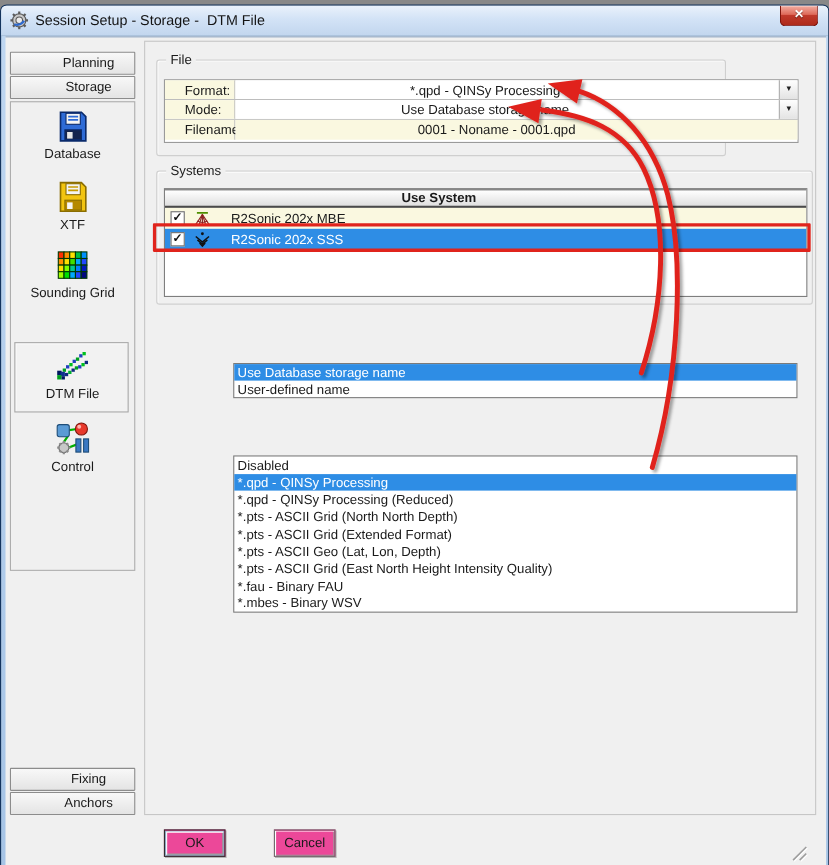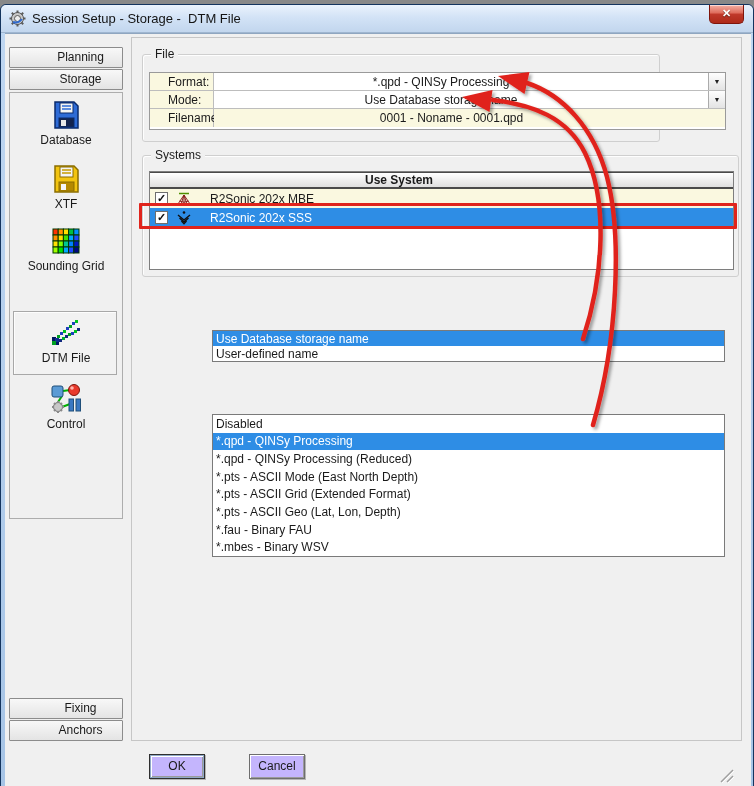--- a/index.html
+++ b/index.html
@@ -102,21 +102,21 @@
     position:absolute; left:80px; width:513px; background:#fff;
     border:1px solid #7A7A7A; display:flex; flex-direction:column; z-index:5;
   }
   .droplist .item { flex:1; padding-left:3px; display:flex; align-items:center; cursor:default; }
   .droplist .item.selected { background:#2E8DE5; color:#fff; }
   .mode-list { top:292px; height:32px; }
   .format-list { top:376px; height:143px; }
   
   .push-btn {
     position:absolute; top:720px; height:25px;
-    background:#c4b5fd; border:1px solid #6E6E6E;
+    background:#ec4899; border:1px solid #6E6E6E;
     box-shadow:inset 1px 1px 0 #FFFFFF, inset -1px -1px 0 #9B9B9B, 1px 1px 0 #B5B5B5;
     text-align:center; line-height:23px; cursor:default;
   }
   .ok { left:144px; width:56px; border:1px solid #2F2F2F; box-shadow:inset 0 0 0 1px #8FA8C6, inset 2px 2px 0 #FFFFFF, inset -2px -2px 0 #9B9B9B, 1px 1px 0 #B5B5B5; }
   .cancel { left:244px; width:56px; }
   .arrows-svg { position:absolute; left:0; top:0; z-index:50; pointer-events:none; }
   .grip { position:absolute; left:710px; top:730px; }
 </style>
 </head>
 <body>
@@ -339,23 +339,24 @@
 
       <div class="droplist mode-list">
         <div class="item selected">Use Database storage name</div>
         <div class="item">User-defined name</div>
       </div>
 
       <div class="droplist format-list">
         <div class="item">Disabled</div>
         <div class="item selected">*.qpd - QINSy Processing</div>
         <div class="item">*.qpd - QINSy Processing (Reduced)</div>
-        <div class="item">*.pts - ASCII Mode (East North Depth)</div>
+        <div class="item">*.pts - ASCII Grid (North North Depth)</div>
         <div class="item">*.pts - ASCII Grid (Extended Format)</div>
         <div class="item">*.pts - ASCII Geo  (Lat, Lon,  Depth)</div>
+        <div class="item">*.pts - ASCII Grid (East North Height Intensity Quality)</div>
         <div class="item">*.fau - Binary FAU</div>
         <div class="item">*.mbes - Binary WSV</div>
       </div>
     </div>
 
     <div class="push-btn ok">
       <span>OK</span>
     </div>
     <div class="push-btn cancel">
       <span>Cancel</span>

